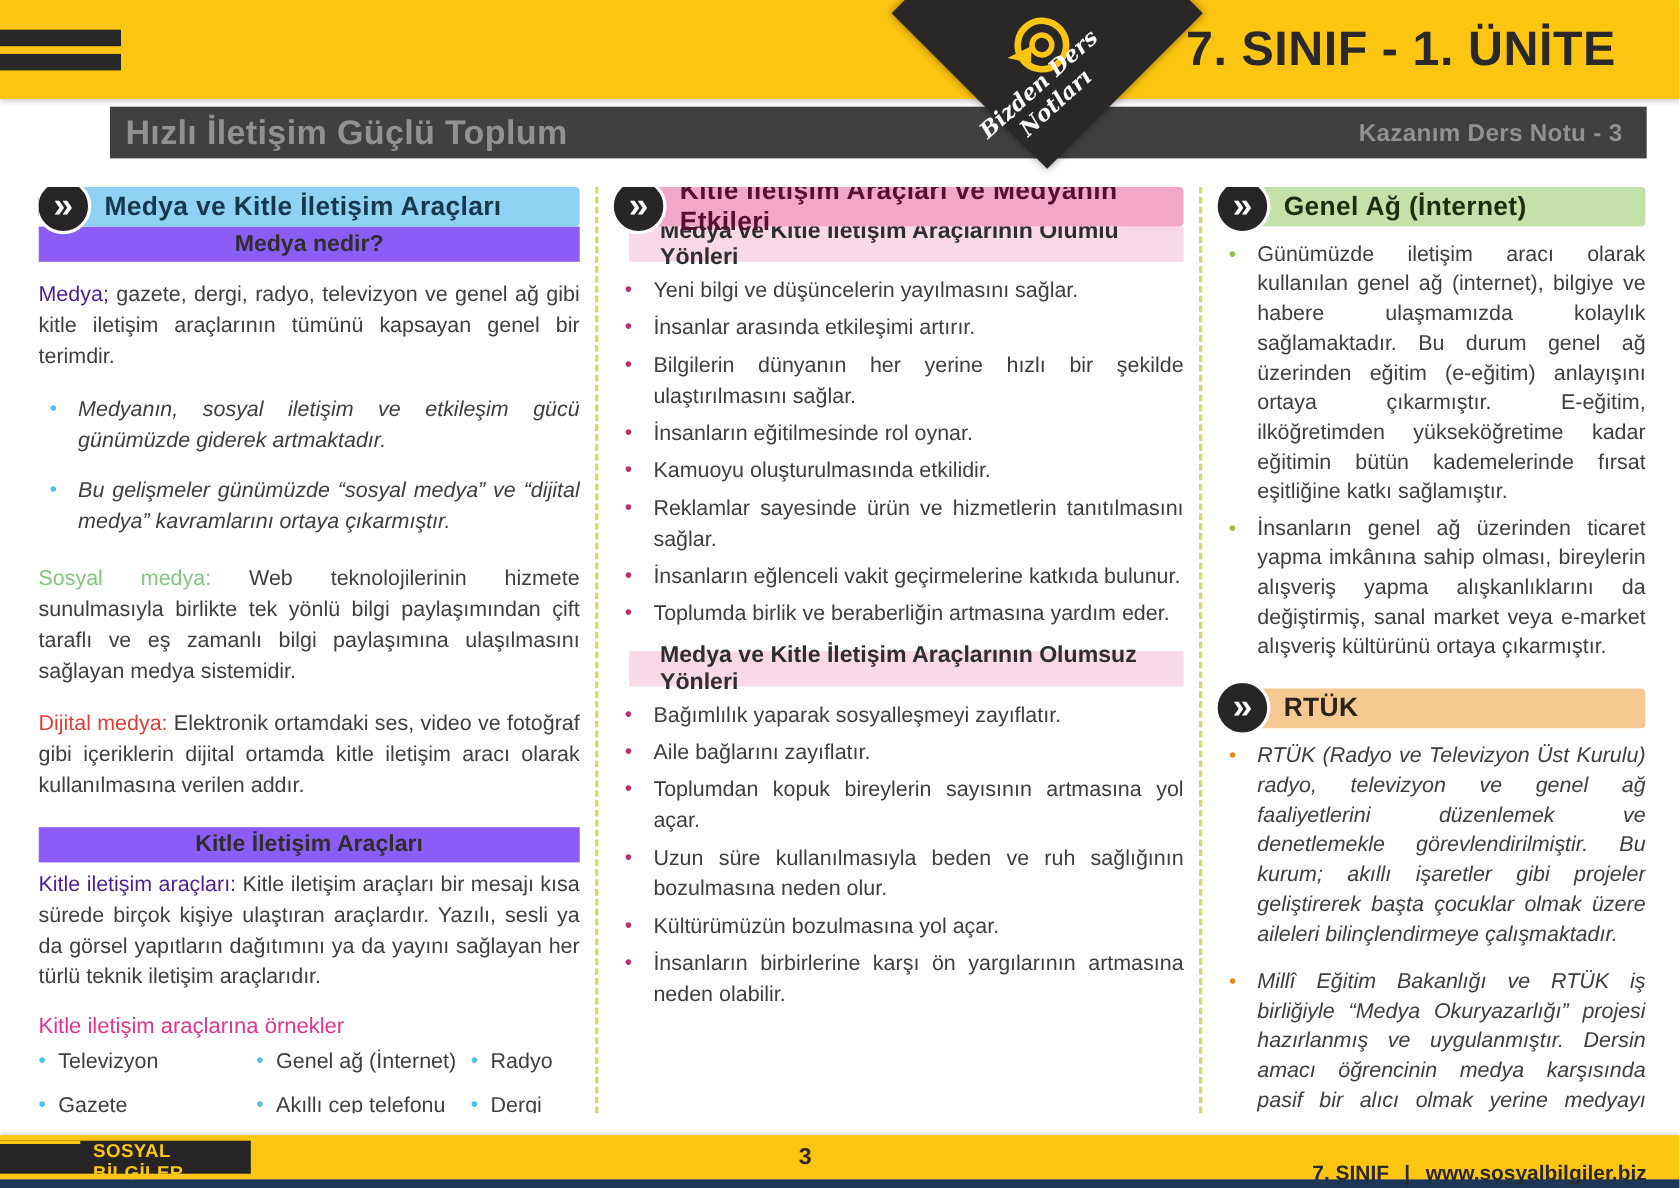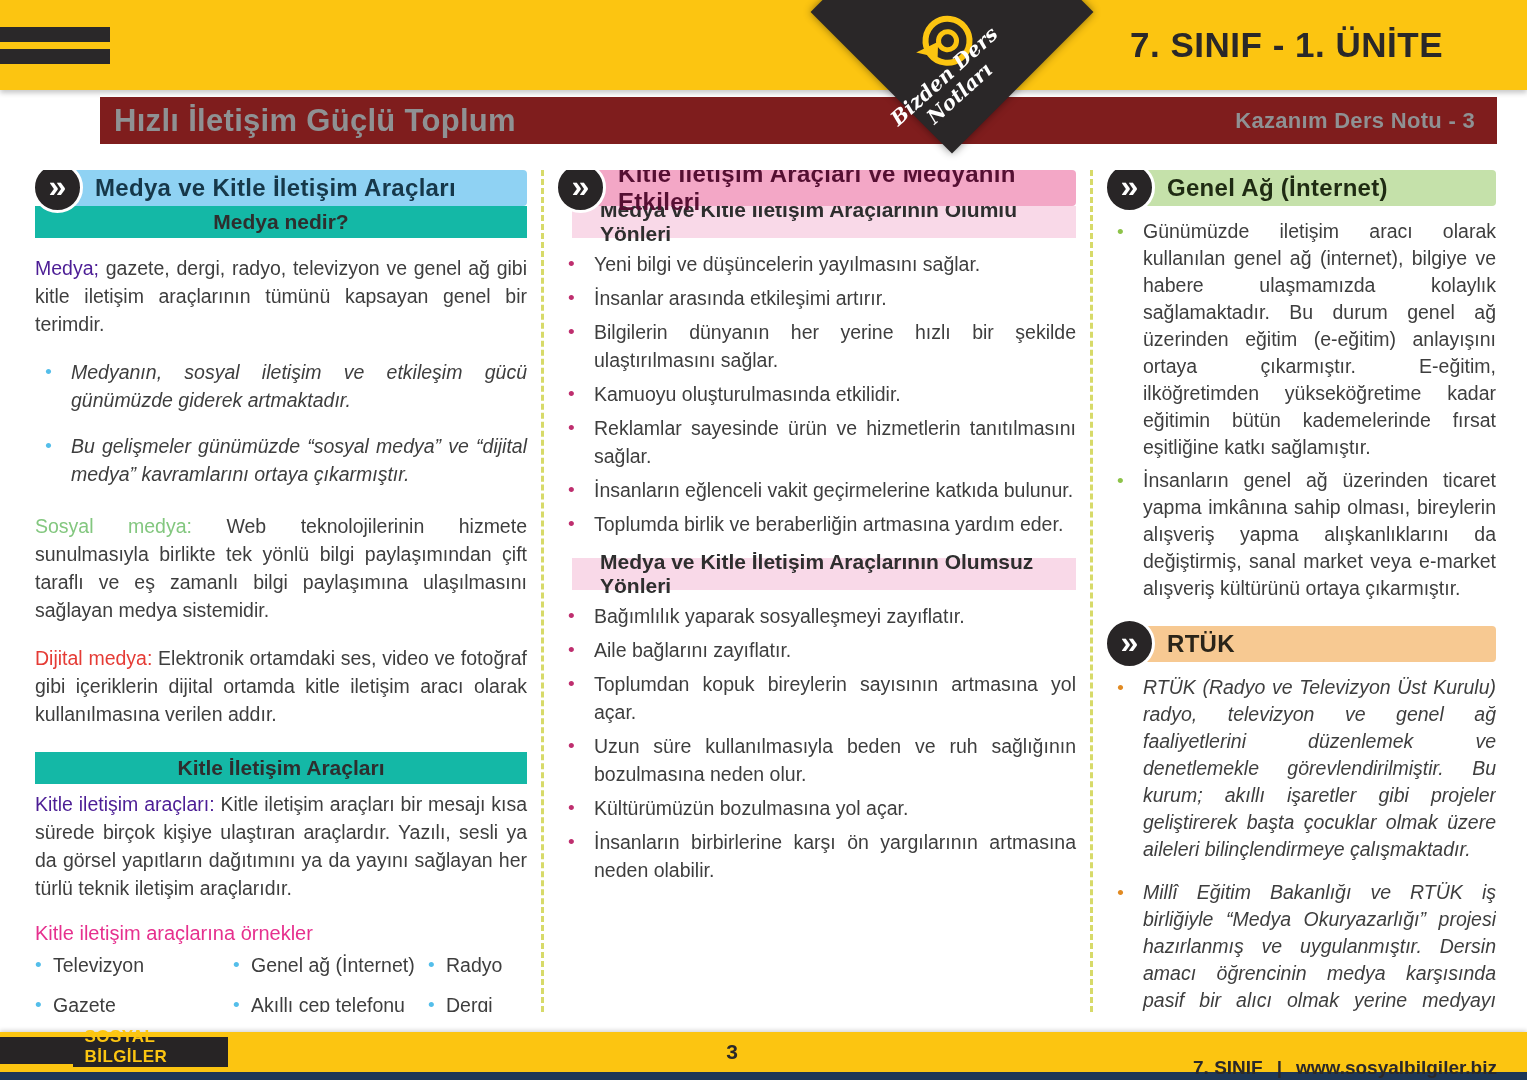--- a/index.html
+++ b/index.html
@@ -13,26 +13,26 @@
   
   .topbar {
     position:absolute; top:0; left:0; width:1527px; height:90px;
     background:#FCC511; display:flex; align-items:center; justify-content:space-between;
     box-shadow:0 3px 5px rgba(0,0,0,.22); z-index:3;
   }
   .brand { display:flex; align-items:center; }
   .brand-stripes { width:110px; margin-right:18px; }
   .brand-stripes .bar { height:15px; background:#2A2829; margin:7px 0; }
   .book-title { font-size:37px; font-weight:bold; color:#2A2829; letter-spacing:.5px; }
-  .grade-unit { font-size:35px; font-weight:bold; color:#2A2829; margin-right:84px; letter-spacing:.5px; }
+  .grade-unit { font-size:44px; font-weight:bold; color:#2A2829; margin-right:58px; letter-spacing:.5px; }
 
   
   .substrip {
     position:absolute; top:97px; left:100px; right:30px; height:47px;
-    background:#7f1d1d; display:flex; align-items:center; justify-content:space-between;
+    background:#404040; display:flex; align-items:center; justify-content:space-between;
     padding:0 22px 0 14px; z-index:1;
   }
   .page-subtitle { font-size:31px; font-weight:bold; color:#8F9193; letter-spacing:.3px; }
   .note-label   { font-size:22px; font-weight:bold; color:#8F9193; letter-spacing:.3px; }
 
   
   .ribbon {
     position:absolute; left:852px; top:-88px; width:200px; height:200px;
     background:#2A2728; transform:rotate(45deg);
     box-shadow:0 0 8px rgba(0,0,0,.45); z-index:4;
@@ -72,21 +72,21 @@
   .sec-title { font-weight:bold; font-size:24px; letter-spacing:.3px; }
   .h-blue   { background:#8FD2F3; } .h-blue .sec-title   { color:#16384A; }
   .h-pink   { background:#F3A7C6; } .h-pink .sec-title   { color:#550F32; }
   .h-green  { background:#C5E1AA; } .h-green .sec-title  { color:#1F2B13; }
   .h-orange { background:#F7C992; } .h-orange .sec-title { color:#2A2419; }
 
   .subhead {
     height:32px; display:flex; align-items:center; justify-content:center;
     font-weight:bold; font-size:21px; color:#2E2E2E;
   }
-  .sh-blue { background:#14b8a6; }
+  .sh-blue { background:#8b5cf6; }
   .sh-pink { background:#F9D9E8; margin-left:14px;padding-left:28px; }
 
   .para {
     font-size:19.5px; line-height:28px; color:#3E3E3E; text-align:justify;
   }
   .term { font-weight:normal; }
   .t-blue  { color:#4c1d95; }
   .t-green { color:#83C77F; }
   .t-red   { color:#E53B35; }
 
@@ -118,21 +118,21 @@
   .mt18{margin-top:18px;} .mt20{margin-top:20px;} .mt24{margin-top:24px;}
   .col-3 .para, .col-3 ul.bullets li { line-height:27px; }
 
   
   .footer {
     position:absolute; left:0; top:1032px; width:1527px; height:40px;
     background:#FCC511; box-shadow:0 -2px 4px rgba(0,0,0,.15); z-index:3;
   }
   .course-badge {
     position:absolute; left:0; top:5px; width:228px; height:30px; background:#272425;
-    display:flex; align-items:flex-end;
+    display:flex; align-items:flex-start;
   }
   .badge-rule { width:80px; height:3px; background:#FCC511; margin-right:12px; }
   .course-label { color:#FCC511; font-weight:bold; font-size:17px; letter-spacing:.4px; }
   .page-num {
     position:absolute; left:712px; top:8px; width:40px; text-align:center;
     font-weight:bold; font-size:21px; color:#2A2829;
   }
   .footer-right {
     position:absolute; right:30px; top:25px; display:flex; gap:14px;
     font-weight:bold; font-size:19px; color:#2A2829;
@@ -223,20 +223,21 @@
     <div class="sec-header h-pink">
       <span class="chev">»</span>
       <span class="sec-title">Kitle İletişim Araçları ve Medyanın Etkileri</span>
     </div>
     <div class="subhead sh-pink">Medya ve Kitle İletişim Araçlarının Olumlu Yönleri</div>
 
     <ul class="bullets dots-magenta mt16">
       <li class="mt12">Yeni bilgi ve düşüncelerin yayılmasını sağlar.</li>
       <li class="mt14">İnsanlar arasında etkileşimi artırır.</li>
       <li class="mt14">Bilgilerin dünyanın her yerine hızlı bir şekilde ulaştırılmasını sağlar.</li>
+      <li class="mt14">İnsanların eğitilmesinde rol oynar.</li>
       <li class="mt14">Kamuoyu oluşturulmasında etkilidir.</li>
       <li class="mt14">Reklamlar sayesinde ürün ve hizmetlerin tanıtılmasını sağlar.</li>
       <li class="mt14">İnsanların eğlenceli vakit geçirmelerine katkıda bulunur.</li>
       <li class="mt14">Toplumda birlik ve beraberliğin artmasına yardım eder.</li>
     </ul>
 
     <div class="subhead sh-pink mt20">Medya ve Kitle İletişim Araçlarının Olumsuz Yönleri</div>
 
     <ul class="bullets dots-magenta mt16">
       <li class="mt12">Bağımlılık yaparak sosyalleşmeyi zayıflatır.</li>

